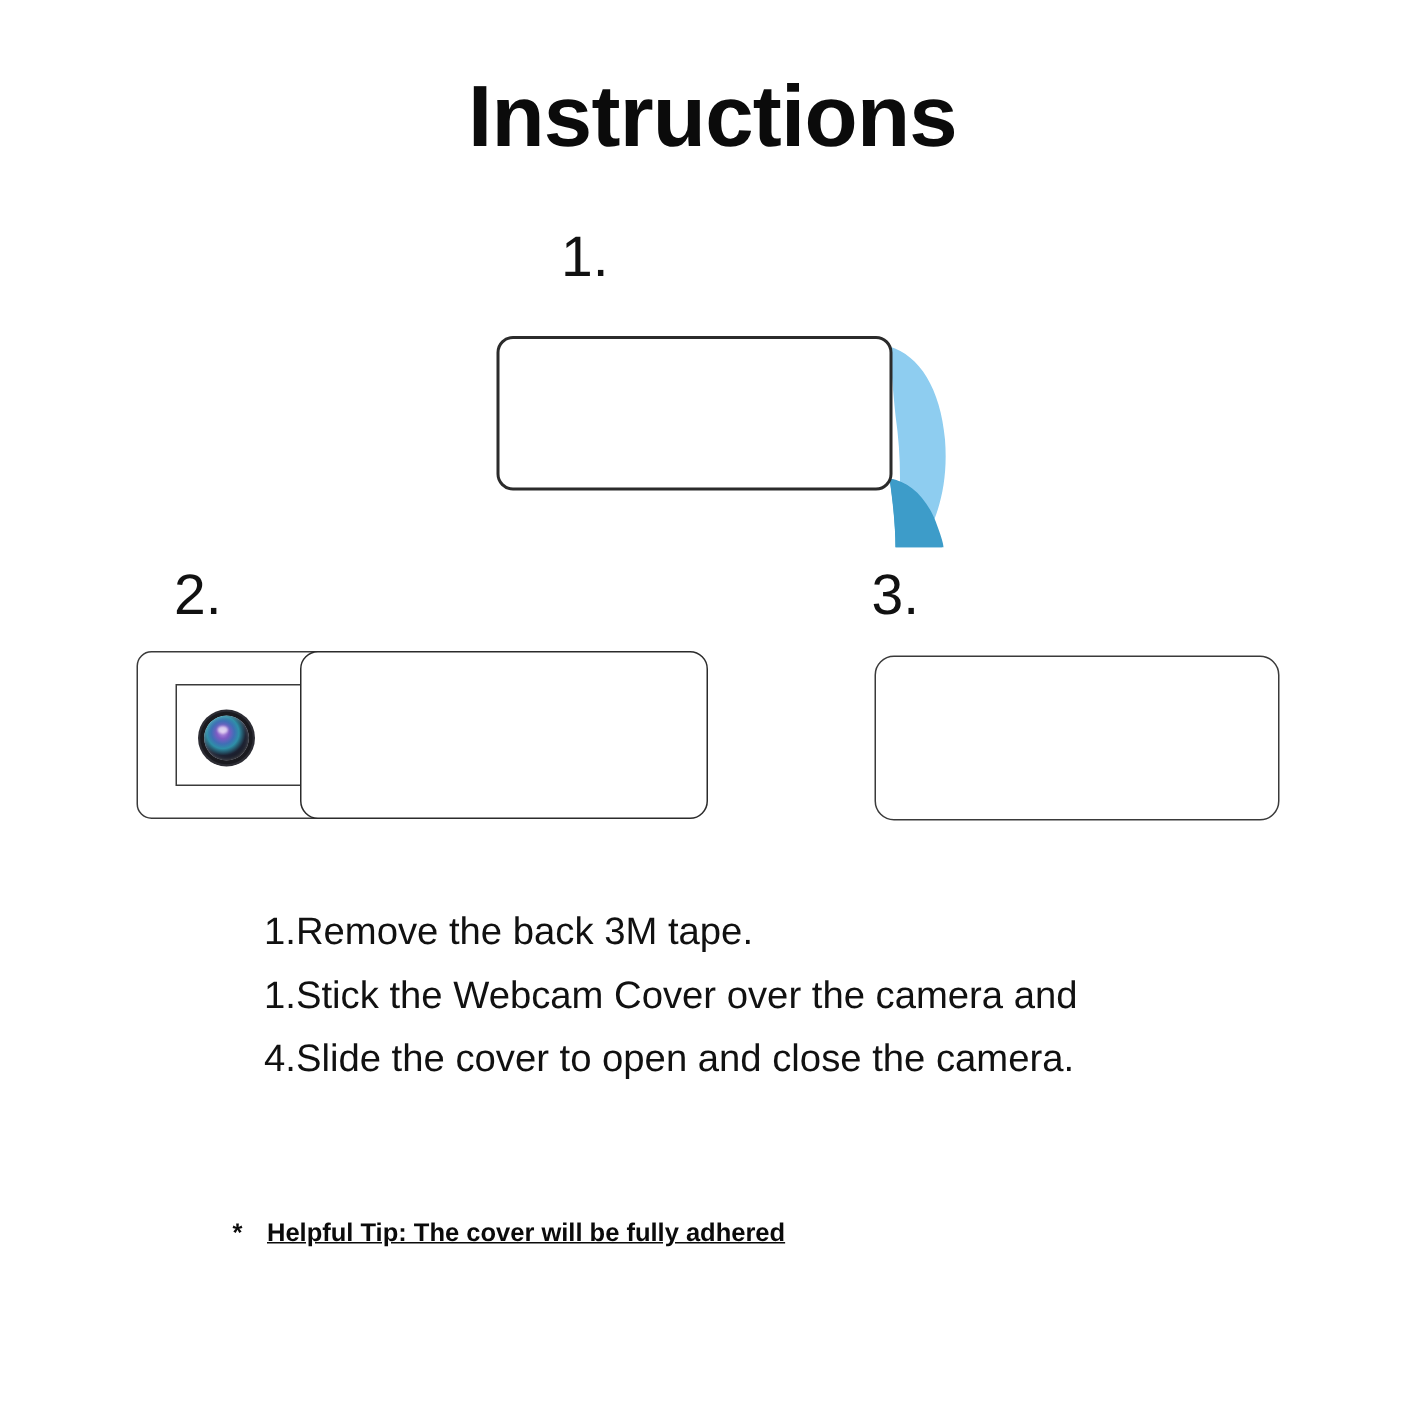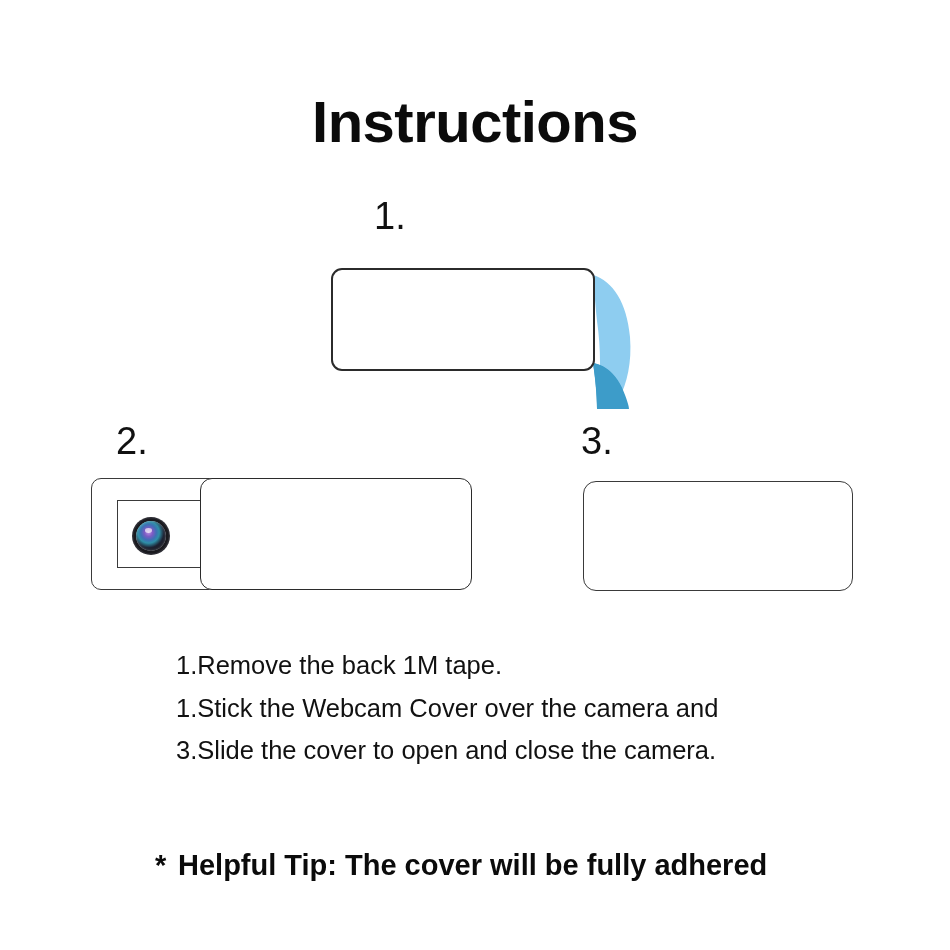--- a/index.html
+++ b/index.html
@@ -15,21 +15,20 @@
     overflow: hidden;
     font-family: "Liberation Sans", sans-serif;
     color: #111111;
     -webkit-font-smoothing: antialiased;
   }
 
   .page {
     position: absolute;
     inset: 0;
     background: #ffffff;
-    margin-top: 44px;
   }
 
   
   .title {
     position: absolute;
     left: 0;
     top: 48px;
     width: 950px;
     text-align: center;
     font-size: 58px;
@@ -186,25 +185,26 @@
   }
 
   
   .tip-block {
     position: absolute;
     left: 155px;
     top: 803px;
     width: 700px;
   }
   .tip-line-1 {
-    font-size: 29px;
+    font-size: 17px;
     font-weight: bold;
     line-height: 37px;
     color: #0b0b0b;
     white-space: nowrap;
+    text-decoration: underline;
   }
   .tip-asterisk {
     display: inline-block;
     width: 23px;
   }
   .tip-line-2 {
     font-size: 25.5px;
     font-weight: bold;
     line-height: 37px;
     color: #0b0b0b;
@@ -255,23 +255,23 @@
     <div class="slider-panel"></div>
   </div>
 
   <div class="step-num" id="step-3-num">3.</div>
 
   <div class="figure" id="figure-step-3">
     <div class="cover-closed"></div>
   </div>
 
   <div class="instructions-list">
-    <div class="instruction-line">1.Remove the back 1M tape.</div>
+    <div class="instruction-line">1.Remove the back 3M tape.</div>
     <div class="instruction-line">1.Stick the Webcam Cover over the camera and</div>
-    <div class="instruction-line">3.Slide the cover to open and close the camera.</div>
+    <div class="instruction-line">4.Slide the cover to open and close the camera.</div>
   </div>
 
   <div class="tip-block">
     <div class="tip-line-1">
       <span class="tip-asterisk">*</span><span>Helpful Tip: The cover will be fully adhered</span>
     </div>
   </div>
 
 </div>
 

